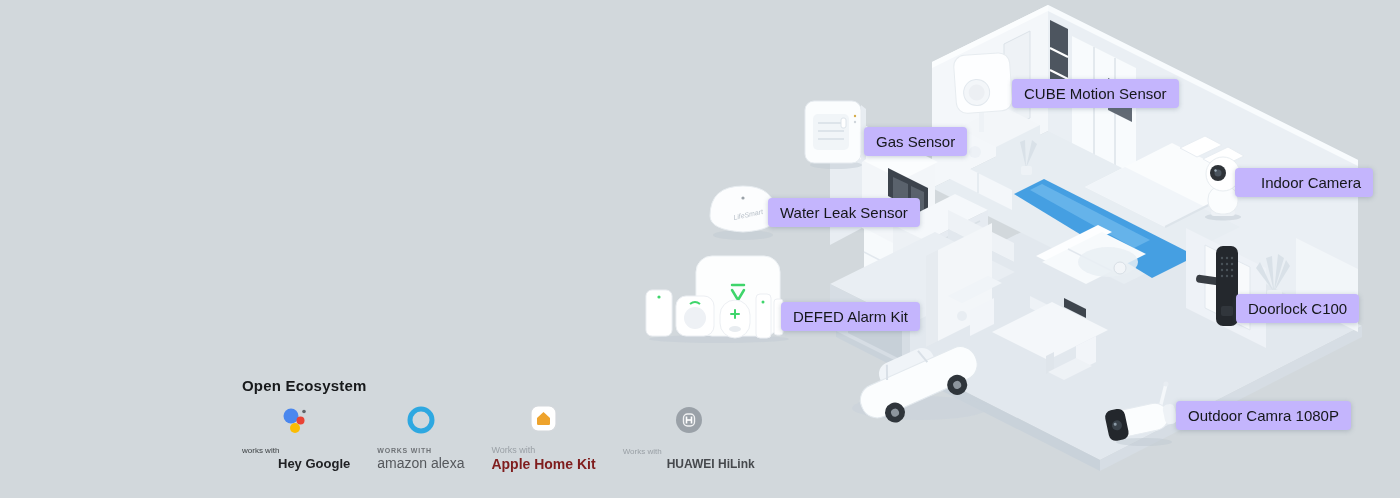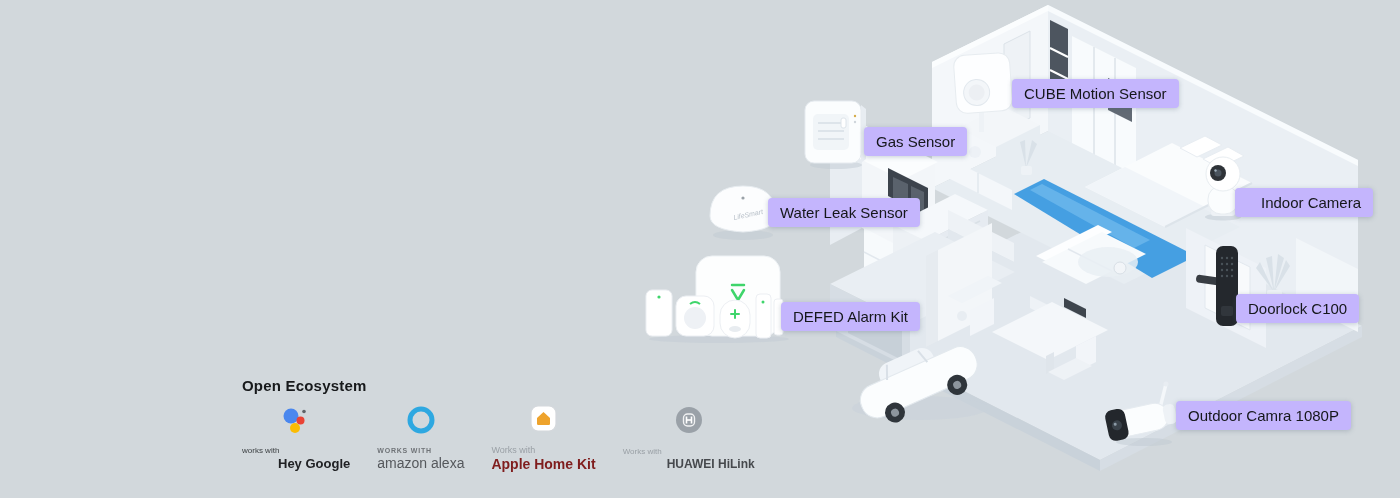--- a/index.html
+++ b/index.html
@@ -251,21 +251,21 @@
         <circle cx="14" cy="40" r="5" fill="#3a424a"></circle>
         <circle cx="12.5" cy="38.5" r="1.5" fill="#8c9aa6"></circle>
         <rect x="62" y="30" width="12" height="20" rx="5" fill="#eef2f6"></rect>
       </g>
     </svg>
   </div>
 
   <div class="chip" style="left:864px;top:127px;">Gas Sensor</div>
   <div class="chip" style="left:1012px;top:79px;">CUBE Motion Sensor</div>
   <div class="chip" style="left:768px;top:198px;text-align:center;">Water Leak Sensor</div>
-  <div class="chip" style="left:1235px;top:188px;padding-left:26px;">Indoor Camera</div>
+  <div class="chip" style="left:1235px;top:168px;padding-left:26px;">Indoor Camera</div>
   <div class="chip" style="left:781px;top:302px;">DEFED Alarm Kit</div>
   <div class="chip" style="left:1236px;top:294px;">Doorlock C100</div>
   <div class="chip" style="left:1176px;top:401px;">Outdoor Camra 1080P</div>
 
   <div class="heading">Open Ecosystem</div>
 
   <div class="partners">
 
     <div class="partner p-google">
       <span>

